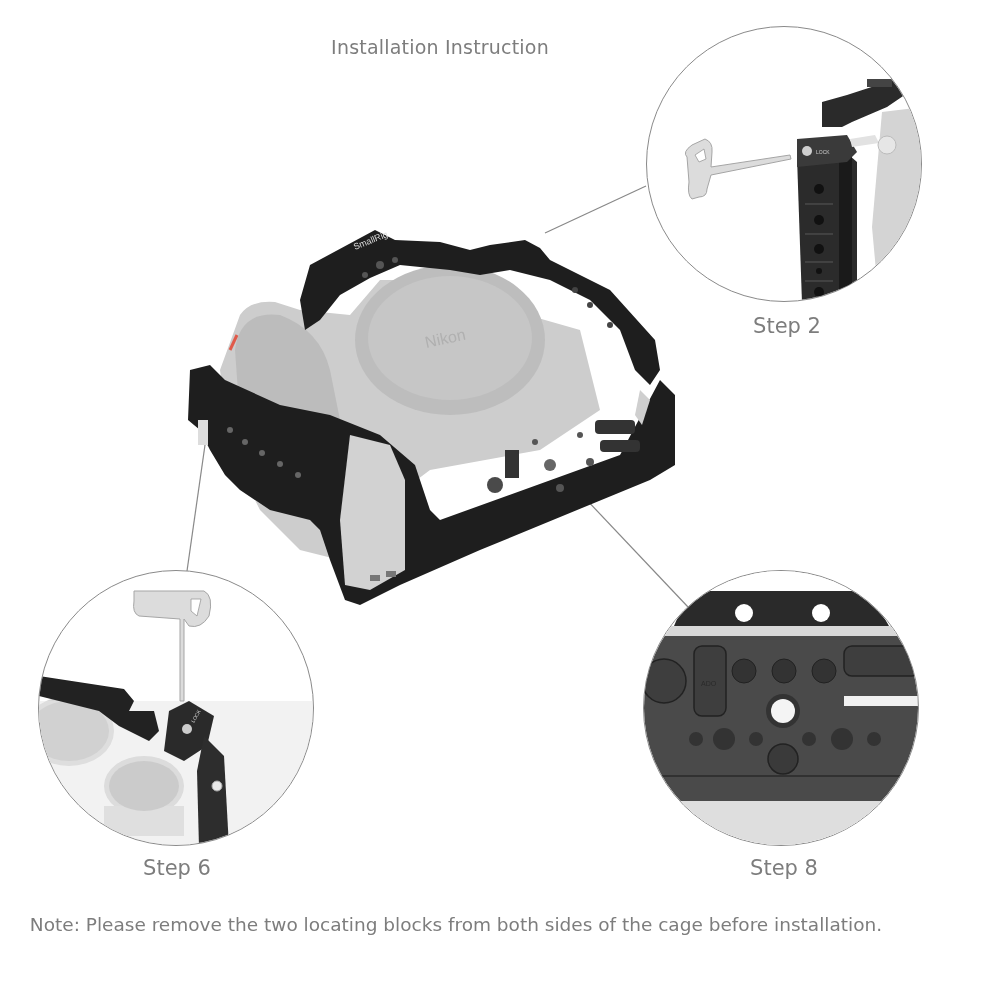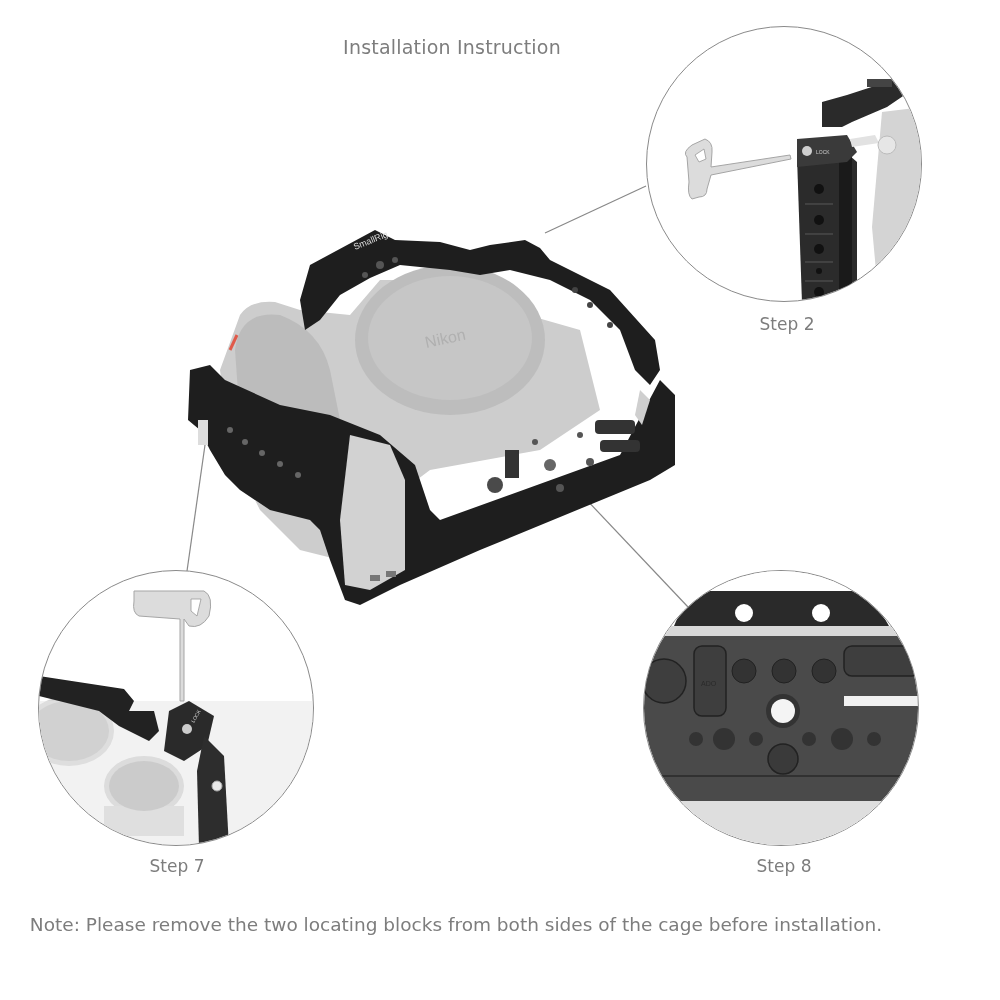--- a/index.html
+++ b/index.html
@@ -1,19 +1,19 @@
 <!DOCTYPE html>
 <html><head>
 <meta charset="utf-8">
 <style>
   html,body{margin:0;padding:0;background:#ffffff;}
   body{width:1000px;height:1000px;position:relative;overflow:hidden;font-family:"DejaVu Sans","Liberation Sans",sans-serif;color:#7a7a7a;}
-  .title{position:absolute;top:36px;left:0;width:880px;text-align:center;font-size:19px;color:#7d7d7d;letter-spacing:0.2px;margin-left:12px;}
+  .title{position:absolute;top:36px;left:0;width:880px;text-align:center;font-size:19px;color:#7d7d7d;letter-spacing:0.2px;}
   .note{position:absolute;top:914px;left:0;width:912px;text-align:center;font-size:18.5px;color:#7d7d7d;}
-  .step-label{position:absolute;font-size:17px;color:#7d7d7d;width:120px;text-align:center;}
+  .step-label{position:absolute;font-size:21px;color:#7d7d7d;width:120px;text-align:center;}
   .circle{position:absolute;border-radius:50%;border:1.3px solid #8a8a8a;overflow:hidden;background:#fff;box-sizing:border-box;}
   svg{display:block;}
   .lines{position:absolute;left:0;top:0;}
   .main{position:absolute;left:180px;top:220px;}
 </style>
 </head>
 <body>
 
 <div class="title">Installation Instruction</div>
 
@@ -127,21 +127,21 @@
 
     <path d="M165 165 L185 185 L190 276 L160 276 L158 200 Z" fill="#2d2d2d"></path>
     <circle cx="178" cy="215" r="5" fill="#e8e8e8" stroke="#aaa"></circle>
 
     <g>
       <path d="M95 20 L165 20 Q175 25 170 45 Q162 58 150 55 L145 48 L145 130 L141 130 L141 48 L100 45 Q93 42 95 30 Z" fill="#dcdcdc" stroke="#a5a5a5" stroke-width="1"></path>
       <path d="M152 28 L162 28 L158 45 L152 40 Z" fill="#fff" stroke="#999" stroke-width="0.8"></path>
     </g>
   </svg>
 </div>
-<div class="step-label" style="left:117px;top:856px;">Step 7</div>
+<div class="step-label" style="left:117px;top:856px;">Step 6</div>
 
 <div class="circle" style="left:643px;top:570px;width:276px;height:276px;">
   <svg width="276" height="276" viewBox="0 0 276 276">
     <rect x="0" y="0" width="276" height="276" fill="#ffffff"></rect>
 
     <path d="M45 20 L225 20 L245 55 L30 55 Z" fill="#2a2a2a"></path>
     <circle cx="100" cy="42" r="9" fill="#fff"></circle>
     <circle cx="177" cy="42" r="9" fill="#fff"></circle>
     <rect x="0" y="55" width="276" height="10" fill="#d8d8d8"></rect>
 

